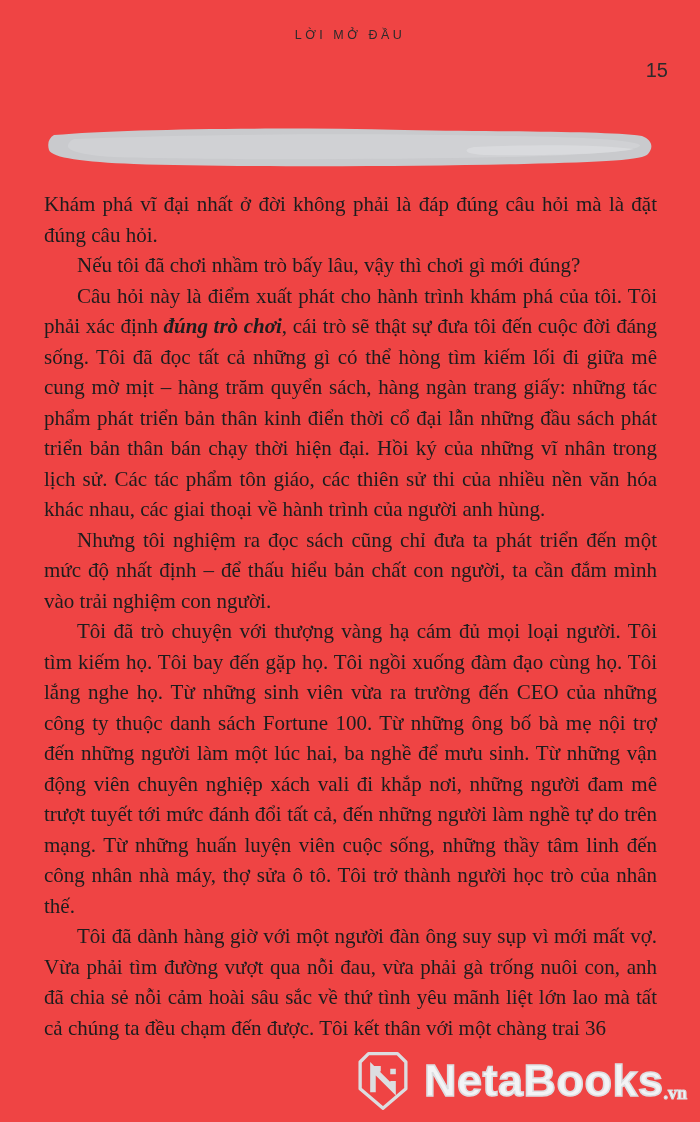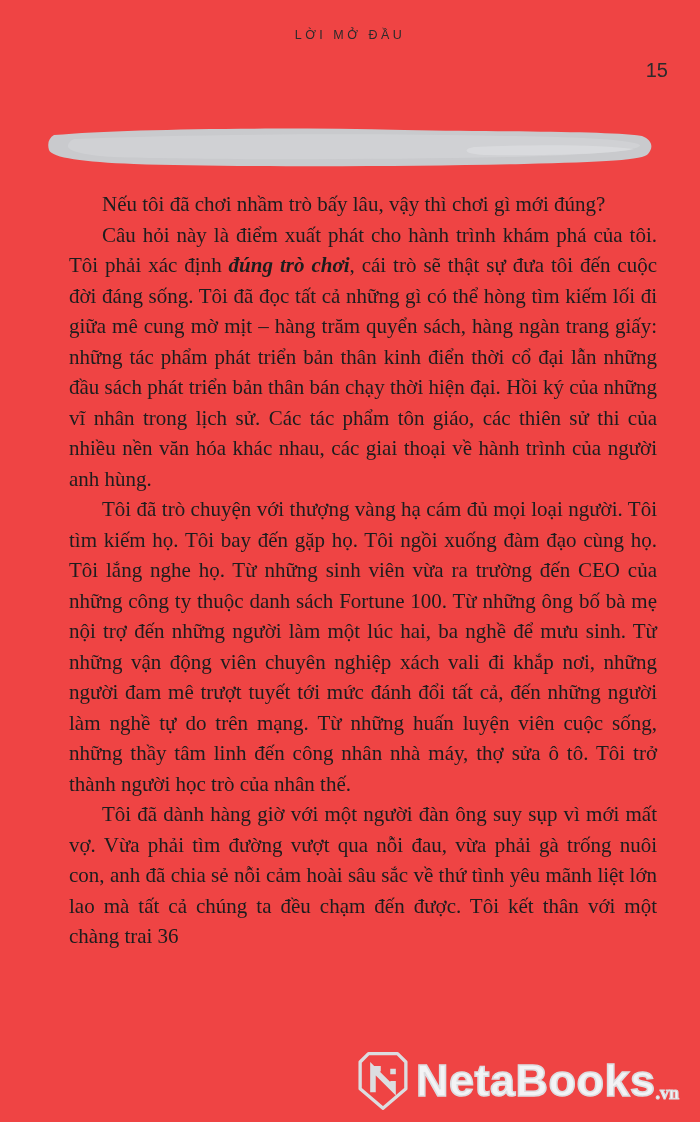--- a/index.html
+++ b/index.html
@@ -60,39 +60,40 @@
     position: absolute;
     top: 189px;
     left: 44px;
     width: 613px;
     font-size: 21px;
     line-height: 30.5px;
     color: #1d1d1d;
     text-align: justify;
   }
   .para { margin: 0; }
-  .para.indent { text-indent: 33px; margin-left: 25px; }
+  .para.indent { text-indent: 33px; }
   .para em { font-style: italic; font-weight: bold; }
 
   
   .watermark {
     position: absolute;
     left: 358px;
     top: 1052px;
     display: flex;
     align-items: center;
     pointer-events: none;
   }
   .watermark-logo { width: 50px; height: 58px; margin-right: 8px; }
   .watermark-brand {
     font-family: "Liberation Sans", "DejaVu Sans", sans-serif;
     font-size: 45px;
     font-weight: bold;
     letter-spacing: 0.5px;
     color: #f3f3f5;
+    margin-left: 8px;
     -webkit-text-stroke: 1.6px #dcdde0;
   }
   .watermark-tld {
     font-family: Liberation Serif, serif;
     font-size: 18px;
     font-weight: bold;
     color: #f3f3f5;
     -webkit-text-stroke: 1.2px #dcdde0;
     align-self: flex-end;
     margin-bottom: 6px;
@@ -113,22 +114,24 @@
       <path d="M10,12 C80,6 220,4 360,7 C470,9 560,8 598,13
                C608,17 610,24 604,31 C600,37 560,39 480,41
                C360,44 180,44 90,41 C40,39 8,35 5,27 C3,20 5,15 10,12 Z" fill="#c9cacd"></path>
       <path d="M30,16 C150,11 320,10 470,13 C540,14 590,17 596,22
                C598,27 560,32 470,34 C330,37 150,37 70,34 C35,32 22,27 24,22 C25,19 27,17 30,16 Z" fill="#d2d3d6" opacity="0.75"></path>
       <path d="M430,24 C500,21 560,22 590,26 C570,31 500,33 440,32 C420,31 418,26 430,24 Z" fill="#dbdcdf" opacity="0.8"></path>
     </svg>
   </div>
 
   <div class="content">
+    <p class="para"><span>Khám phá vĩ đại nhất ở đời không phải là đáp đúng câu hỏi mà là đặt đúng câu hỏi.</span></p>
     <p class="para indent"><span>Nếu tôi đã chơi nhầm trò bấy lâu, vậy thì chơi gì mới đúng?</span></p>
     <p class="para indent"><span>Câu hỏi này là điểm xuất phát cho hành trình khám phá của tôi. Tôi phải xác định </span><em>đúng trò chơi</em><span>, cái trò sẽ thật sự đưa tôi đến cuộc đời đáng sống. Tôi đã đọc tất cả những gì có thể hòng tìm kiếm lối đi giữa mê cung mờ mịt – hàng trăm quyển sách, hàng ngàn trang giấy: những tác phẩm phát triển bản thân kinh điển thời cổ đại lẫn những đầu sách phát triển bản thân bán chạy thời hiện đại. Hồi ký của những vĩ nhân trong lịch sử. Các tác phẩm tôn giáo, các thiên sử thi của nhiều nền văn hóa khác nhau, các giai thoại về hành trình của người anh hùng.</span></p>
+    <p class="para indent"><span>Nhưng tôi nghiệm ra đọc sách cũng chỉ đưa ta phát triển đến một mức độ nhất định – để thấu hiểu bản chất con người, ta cần đắm mình vào trải nghiệm con người.</span></p>
     <p class="para indent"><span>Tôi đã trò chuyện với thượng vàng hạ cám đủ mọi loại người. Tôi tìm kiếm họ. Tôi bay đến gặp họ. Tôi ngồi xuống đàm đạo cùng họ. Tôi lắng nghe họ. Từ những sinh viên vừa ra trường đến CEO của những công ty thuộc danh sách Fortune 100. Từ những ông bố bà mẹ nội trợ đến những người làm một lúc hai, ba nghề để mưu sinh. Từ những vận động viên chuyên nghiệp xách vali đi khắp nơi, những người đam mê trượt tuyết tới mức đánh đổi tất cả, đến những người làm nghề tự do trên mạng. Từ những huấn luyện viên cuộc sống, những thầy tâm linh đến công nhân nhà máy, thợ sửa ô tô. Tôi trở thành người học trò của nhân thế.</span></p>
     <p class="para indent"><span>Tôi đã dành hàng giờ với một người đàn ông suy sụp vì mới mất vợ. Vừa phải tìm đường vượt qua nỗi đau, vừa phải gà trống nuôi con, anh đã chia sẻ nỗi cảm hoài sâu sắc về thứ tình yêu mãnh liệt lớn lao mà tất cả chúng ta đều chạm đến được. Tôi kết thân với một chàng trai 36</span></p>
   </div>
 
   <div class="watermark">
     <svg class="watermark-logo" viewBox="0 0 44 52">
       <path d="M9,1.5 L35,1.5 L42.5,9 L42.5,33 L22,50.5 L1.5,33 L1.5,9 Z" fill="none" stroke="#dcdde0" stroke-width="3" stroke-linejoin="round"></path>
       <path d="M13,36 L13,15 L31,33 L31,26 M13,15 L20,15 M31,15 L31,20" fill="none" stroke="#dcdde0" stroke-width="5" stroke-linejoin="miter"></path>
     </svg>
     <span class="watermark-brand">NetaBooks</span>

